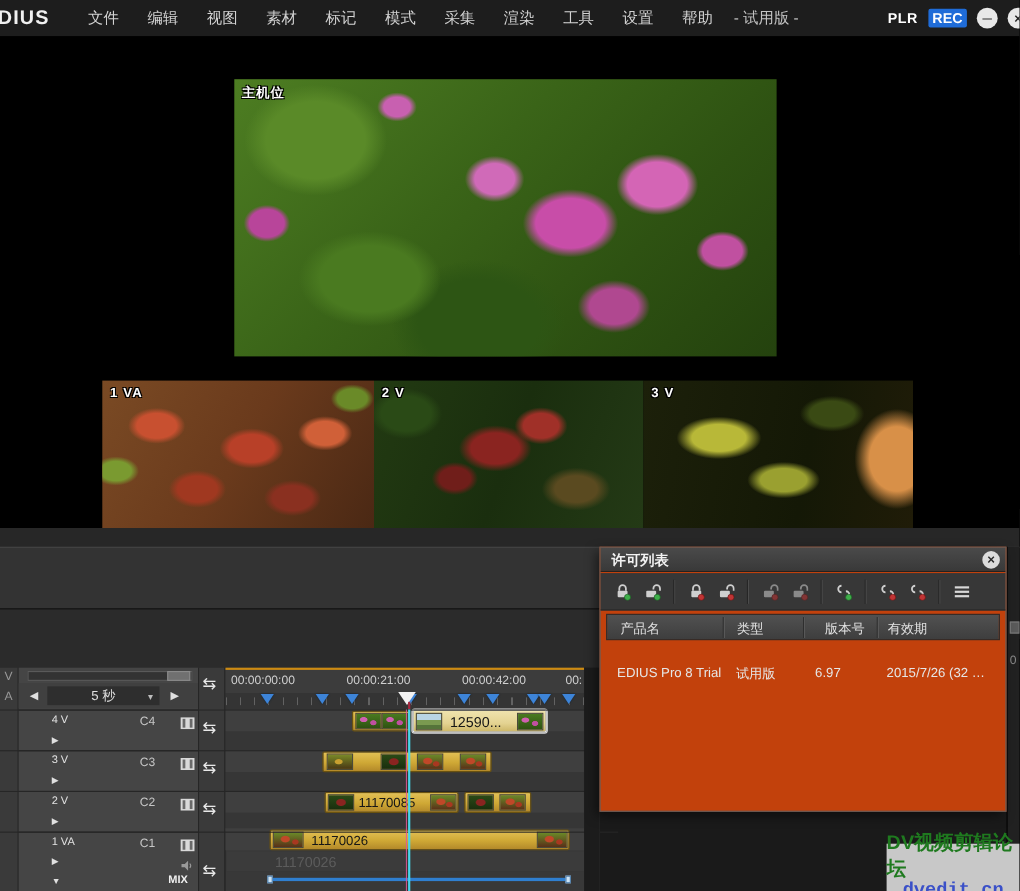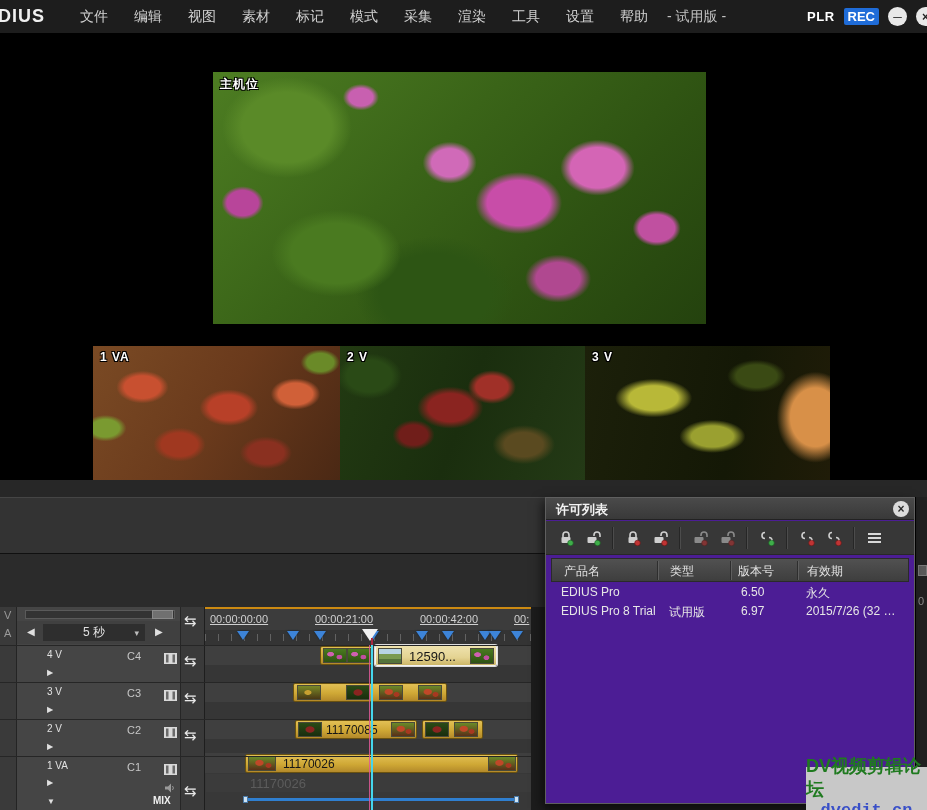--- a/index.html
+++ b/index.html
@@ -91,21 +91,21 @@
                text-align:center;line-height:17px;}
   .sc-arrow{position:absolute;top:5px;color:#e0e0e0;font-size:10px;}
   .trk{position:absolute;left:0;width:545px;border-top:1px solid #272727;box-sizing:border-box;}
   .trk-name{position:absolute;left:30px;top:3px;font-size:10px;color:#e2e2e2;}
   .trk-ch{position:absolute;left:110px;top:4px;font-size:11px;color:#c6c6c6;}
   .trk-film{position:absolute;left:147px;top:4px;}
   .trk-exp{position:absolute;left:30px;font-size:8px;color:#e0e0e0;}
   .mix{position:absolute;left:136px;top:188px;font-size:10px;font-weight:bold;color:#f0f0f0;}
   
   .ruler{position:absolute;left:205px;top:0;width:326px;height:23px;background:#3c3c3c;border-top:2px solid #cc8a12;box-sizing:border-box;}
-  .rlab{position:absolute;top:4px;font-size:11px;color:#d0d0d0;text-decoration:underline;}
+  .rlab{position:absolute;top:4px;font-size:11px;color:#d0d0d0;}
   .mrow{position:absolute;left:205px;top:23px;width:326px;height:15px;background:#343434;}
   .mticks{position:absolute;left:0;top:4px;width:326px;height:7px;
           background:repeating-linear-gradient(90deg,#626262 0 1px,transparent 1px 13px);}
   .mk{position:absolute;top:1px;width:0;height:0;border-left:6px solid transparent;border-right:6px solid transparent;
       border-top:9px solid #3d84d8;filter:drop-shadow(0 0 1px #123);}
   .ph-tri{position:absolute;top:-1px;width:0;height:0;border-left:8px solid transparent;border-right:8px solid transparent;
           border-top:12px solid #f2f2f2;}
   .ph-red{position:absolute;top:8px;width:2px;height:7px;background:#a82840;}
   
   .lanes{position:absolute;left:205px;top:38px;width:326px;height:165px;}
@@ -128,21 +128,21 @@
   .th-maple{background:radial-gradient(7px 5px at 50% 50%,#8a2420 0 55%,transparent 72%),linear-gradient(#2a4a16,#1a2e0e);}
   .th-yel{background:radial-gradient(6px 4px at 45% 50%,#c8a030 0 50%,transparent 68%),linear-gradient(#7a8a28,#4a3814);}
   .audio-band{position:absolute;left:206px;top:167px;width:325px;height:18px;background:#3b3b3b;}
   .audio-txt{position:absolute;left:44px;top:2px;font-size:13px;color:#5c5c5c;}
   .vol-line{position:absolute;left:246px;top:191px;width:271px;height:3px;background:#2f7fd0;}
   .vol-cap{position:absolute;top:189px;width:5px;height:7px;background:#cfe4f4;border:1px solid #4a7aa8;box-sizing:border-box;}
   .ph-cyan{position:absolute;left:371px;top:38px;width:2px;height:165px;background:#45d6ec;z-index:5;}
   .ph-mag{position:absolute;left:369px;top:38px;width:1px;height:165px;background:#e05898;opacity:.85;z-index:5;}
   .gap-strip{position:absolute;left:531px;top:0;width:14px;height:203px;background:#1c1c1c;}
   
-  .dialog{position:absolute;left:545px;top:497px;width:370px;height:307px;background:#4c1d95;
+  .dialog{position:absolute;left:545px;top:497px;width:370px;height:241px;background:#c2410c;
           border:1px solid #5f5f5f;box-sizing:border-box;box-shadow:-3px 4px 10px rgba(0,0,0,.55);z-index:30;}
   .dlg-title{position:absolute;left:0;top:0;width:100%;height:22px;background:linear-gradient(#4a4a4a,#393939);
              border-bottom:1px solid #222;box-sizing:border-box;}
   .dlg-title-txt{position:absolute;left:10px;top:3px;font-size:13px;font-weight:bold;color:#f2f2f2;}
   .dlg-close{position:absolute;right:5px;top:3px;width:16px;height:16px;border-radius:50%;background:#dcdcdc;
              color:#2a2a2a;font-size:12px;font-weight:bold;display:flex;align-items:center;justify-content:center;}
   .dlg-toolbar{position:absolute;left:0;top:23px;width:100%;height:34px;background:#373737;border-bottom:1px solid #282828;
                box-sizing:border-box;display:flex;align-items:center;padding-left:8px;gap:3px;}
   .lk{width:24px;height:24px;display:flex;align-items:center;justify-content:center;}
   .lk.dim{opacity:.55;}
@@ -512,33 +512,27 @@
             <rect x="1" y="1" width="13" height="2" fill="#d8d8d8"></rect>
             <rect x="1" y="5" width="13" height="2" fill="#d8d8d8"></rect>
             <rect x="1" y="9" width="13" height="2" fill="#d8d8d8"></rect>
           </svg>
       </span>
     </div>
 
     <div class="tbl-hdr">
       <span class="hcell" style="left:12px">产品名</span>
       <span class="hcell" style="left:118px">类型</span>
-      <span class="hcell" style="left:186px">版本号</span>
+      <span class="hcell" style="left:198px">版本号</span>
       <span class="hcell" style="left:255px">有效期</span>
       <span class="hsep" style="left:105px"></span>
       <span class="hsep" style="left:178px"></span>
       <span class="hsep" style="left:245px"></span>
     </div>
 
-    <div class="tbl-row" style="top:85px">
-      <span class="rcell" style="left:10px">EDIUS Pro</span>
-      <span class="rcell" style="left:118px"></span>
-      <span class="rcell" style="left:190px">6.50</span>
-      <span class="rcell" style="left:255px">永久</span>
-    </div>
     <div class="tbl-row" style="top:104px">
       <span class="rcell" style="left:10px">EDIUS Pro 8 Trial</span>
       <span class="rcell" style="left:118px">试用版</span>
       <span class="rcell" style="left:190px">6.97</span>
       <span class="rcell" style="left:255px">2015/7/26 (32 …</span>
     </div>
   </div>
 
   <div class="right-strip">
     <div class="rs-ico"></div>

